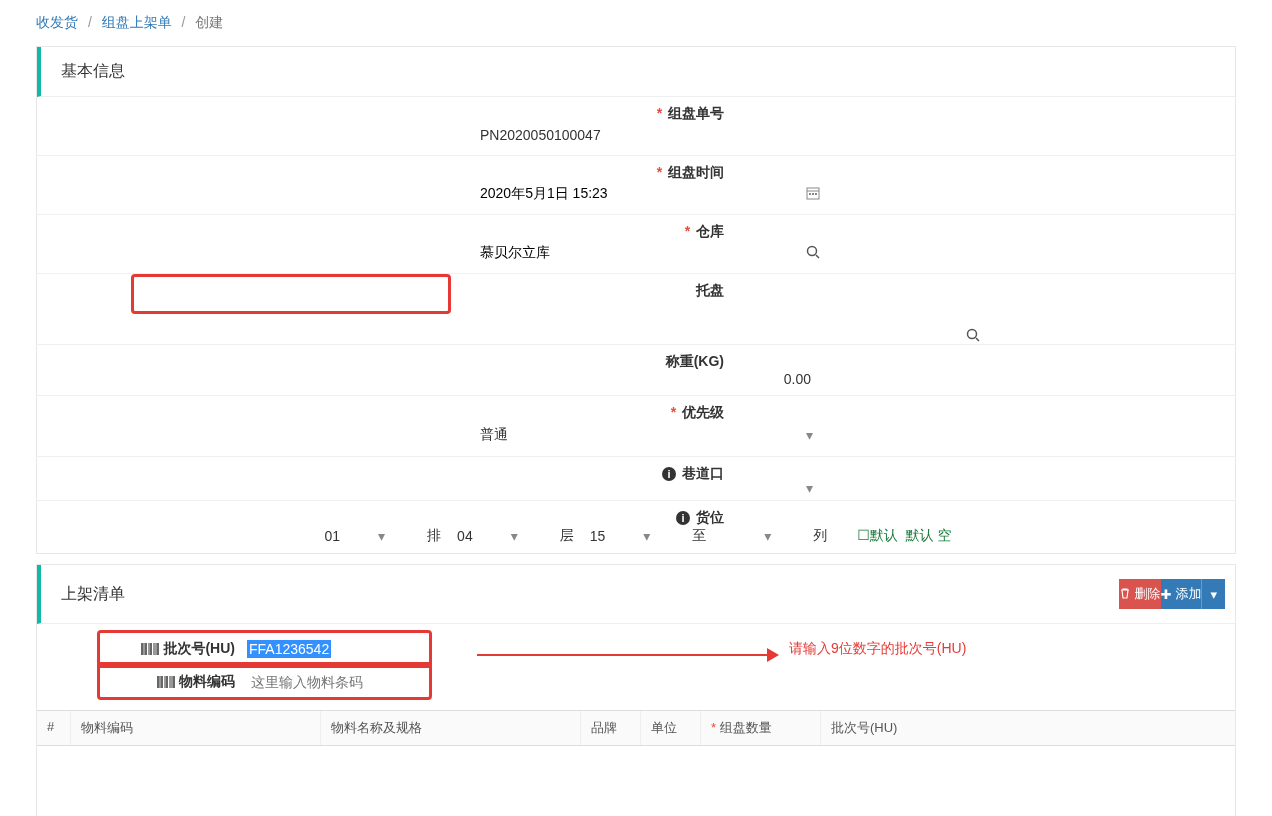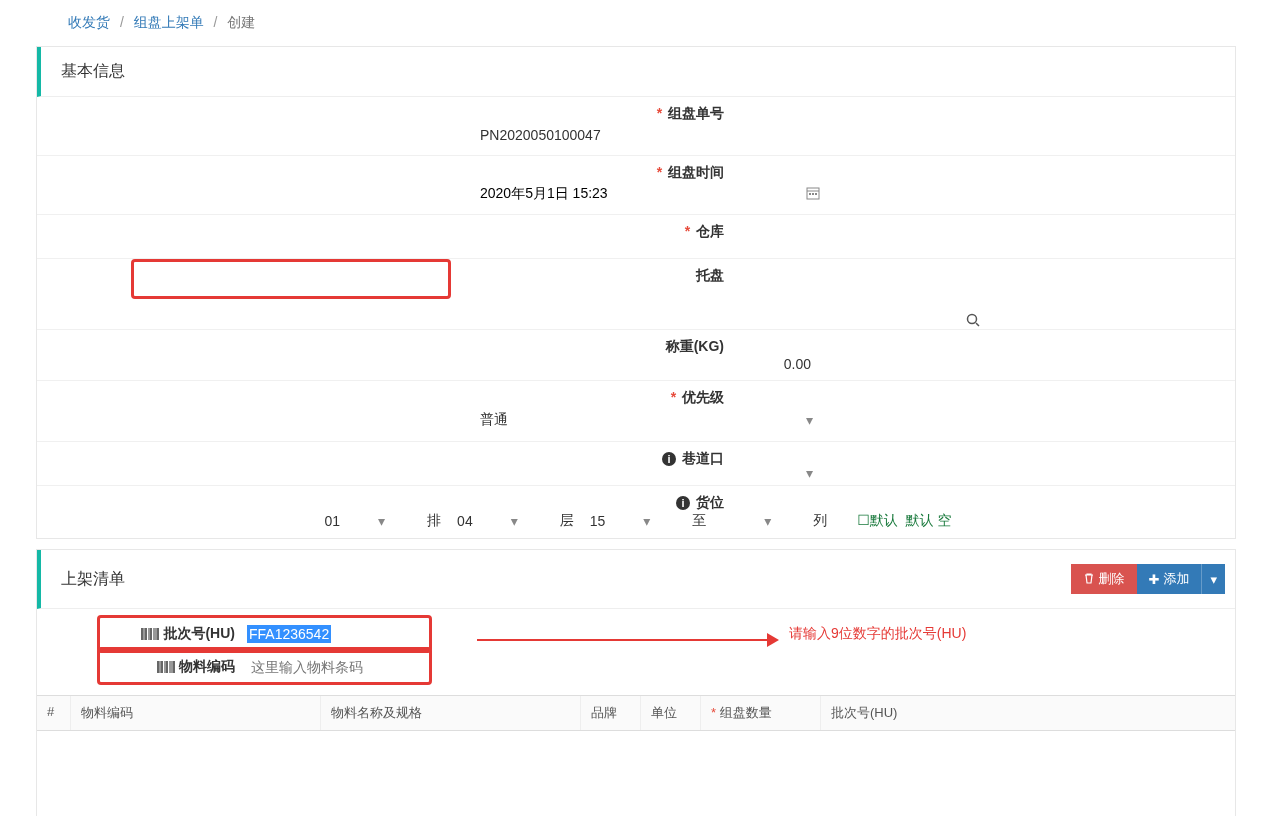--- a/index.html
+++ b/index.html
@@ -1,18 +1,18 @@
 <!DOCTYPE html>
 <html><head>
 <meta charset="utf-8">
 <style>
 * { box-sizing: border-box; margin: 0; padding: 0; }
 body { font-family: "Microsoft YaHei", Arial, sans-serif; font-size: 14px; color: #333; background: #fff; }
 
-.breadcrumb { padding: 14px 36px; font-size: 14px; margin-left: 32px; }
+.breadcrumb { padding: 14px 36px; font-size: 14px; }
 .breadcrumb a { color: #337ab7; text-decoration: none; }
 .breadcrumb .sep { color: #999; margin: 0 6px; }
 .breadcrumb .current { color: #777; }
 
 .panel { margin: 0 36px 10px 36px; border: 1px solid #e7e7e7; }
 .panel-header { padding: 14px 20px; border-left: 4px solid #14b8a6; font-size: 16px; color: #333; border-bottom: 1px solid #eee; }
 .panel-header.with-actions { display: flex; justify-content: space-between; align-items: center; padding-right: 10px; }
 
 .form-row { display: flex; align-items: center; border-bottom: 1px solid #f0f0f0; padding: 8px 0; min-height: 44px; flex-direction: column; }
 .form-row:last-child { border-bottom: none; }
@@ -26,21 +26,21 @@
 
 .highlight-box { border: 3px solid #e53935; border-radius: 4px; position: absolute; pointer-events: none; }
 
 .pos-select { display: inline-flex; align-items: center; gap: 34px; }
 .pos-select .pval { padding: 0 4px; }
 .pos-select .pcaret { color: #888; padding-right: 8px; }
 .pos-select .plabel { padding-right: 12px; }
 .pos-tags { margin-left: 18px; color: #1a7a3d; font-size: 14px; }
 
 .btn-group { display: flex; gap: 0; }
-.btn { display: inline-flex; align-items: center; padding: 6px 12px; font-size: 13px; color: #fff; border: none; cursor: pointer; }
+.btn { display: inline-flex; align-items: center; padding: 6px 0; font-size: 13px; color: #fff; border: none; cursor: pointer; }
 .btn-danger { background: #d9534f; }
 .btn-primary { background: #337ab7; }
 .btn-split { background: #337ab7; padding: 6px 8px; border-left: 1px solid rgba(255,255,255,0.25); }
 .btn .ico { margin-right: 4px; }
 
 .sub-form { padding: 10px 0; position: relative; }
 .sub-row { display: flex; align-items: center; padding: 6px 0; }
 .sub-label { width: 210px; text-align: right; padding-right: 12px; font-weight: bold; display: flex; justify-content: flex-end; align-items: center; gap: 4px; }
 .sub-label .barcode-icon svg { display: block; }
 .sub-value { position: relative; }
@@ -99,20 +99,29 @@
             <rect x="3" y="7" width="2" height="2" fill="#888"></rect>
             <rect x="6" y="7" width="2" height="2" fill="#888"></rect>
             <rect x="9" y="7" width="2" height="2" fill="#888"></rect>
           </svg>
       </span>
     </div>
   </div>
 
   <div class="form-row">
     <div class="form-label"><span class="req">*</span> <span>仓库</span></div>
+    <div class="form-value">
+      <input type="text" value="慕贝尔立库" style="">
+      <span class="right-icon">
+        <svg class="svg-icon" viewBox="0 0 14 14">
+            <circle cx="6" cy="6" r="4.5" fill="none" stroke="#555" stroke-width="1.5"></circle>
+            <line x1="10" y1="10" x2="13" y2="13" stroke="#555" stroke-width="1.5"></line>
+          </svg>
+      </span>
+    </div>
   </div>
 
   <div class="form-row" style="position:relative;gap:36px;">
     <div class="highlight-box" style="left:94px; top:0px; width:320px; height:40px;"></div>
     <div class="form-label"><span>托盘</span></div>
     <div class="form-value">
       <span class="right-icon">
         <svg class="svg-icon" viewBox="0 0 14 14">
             <circle cx="6" cy="6" r="4.5" fill="none" stroke="#555" stroke-width="1.5"></circle>
             <line x1="10" y1="10" x2="13" y2="13" stroke="#555" stroke-width="1.5"></line>

